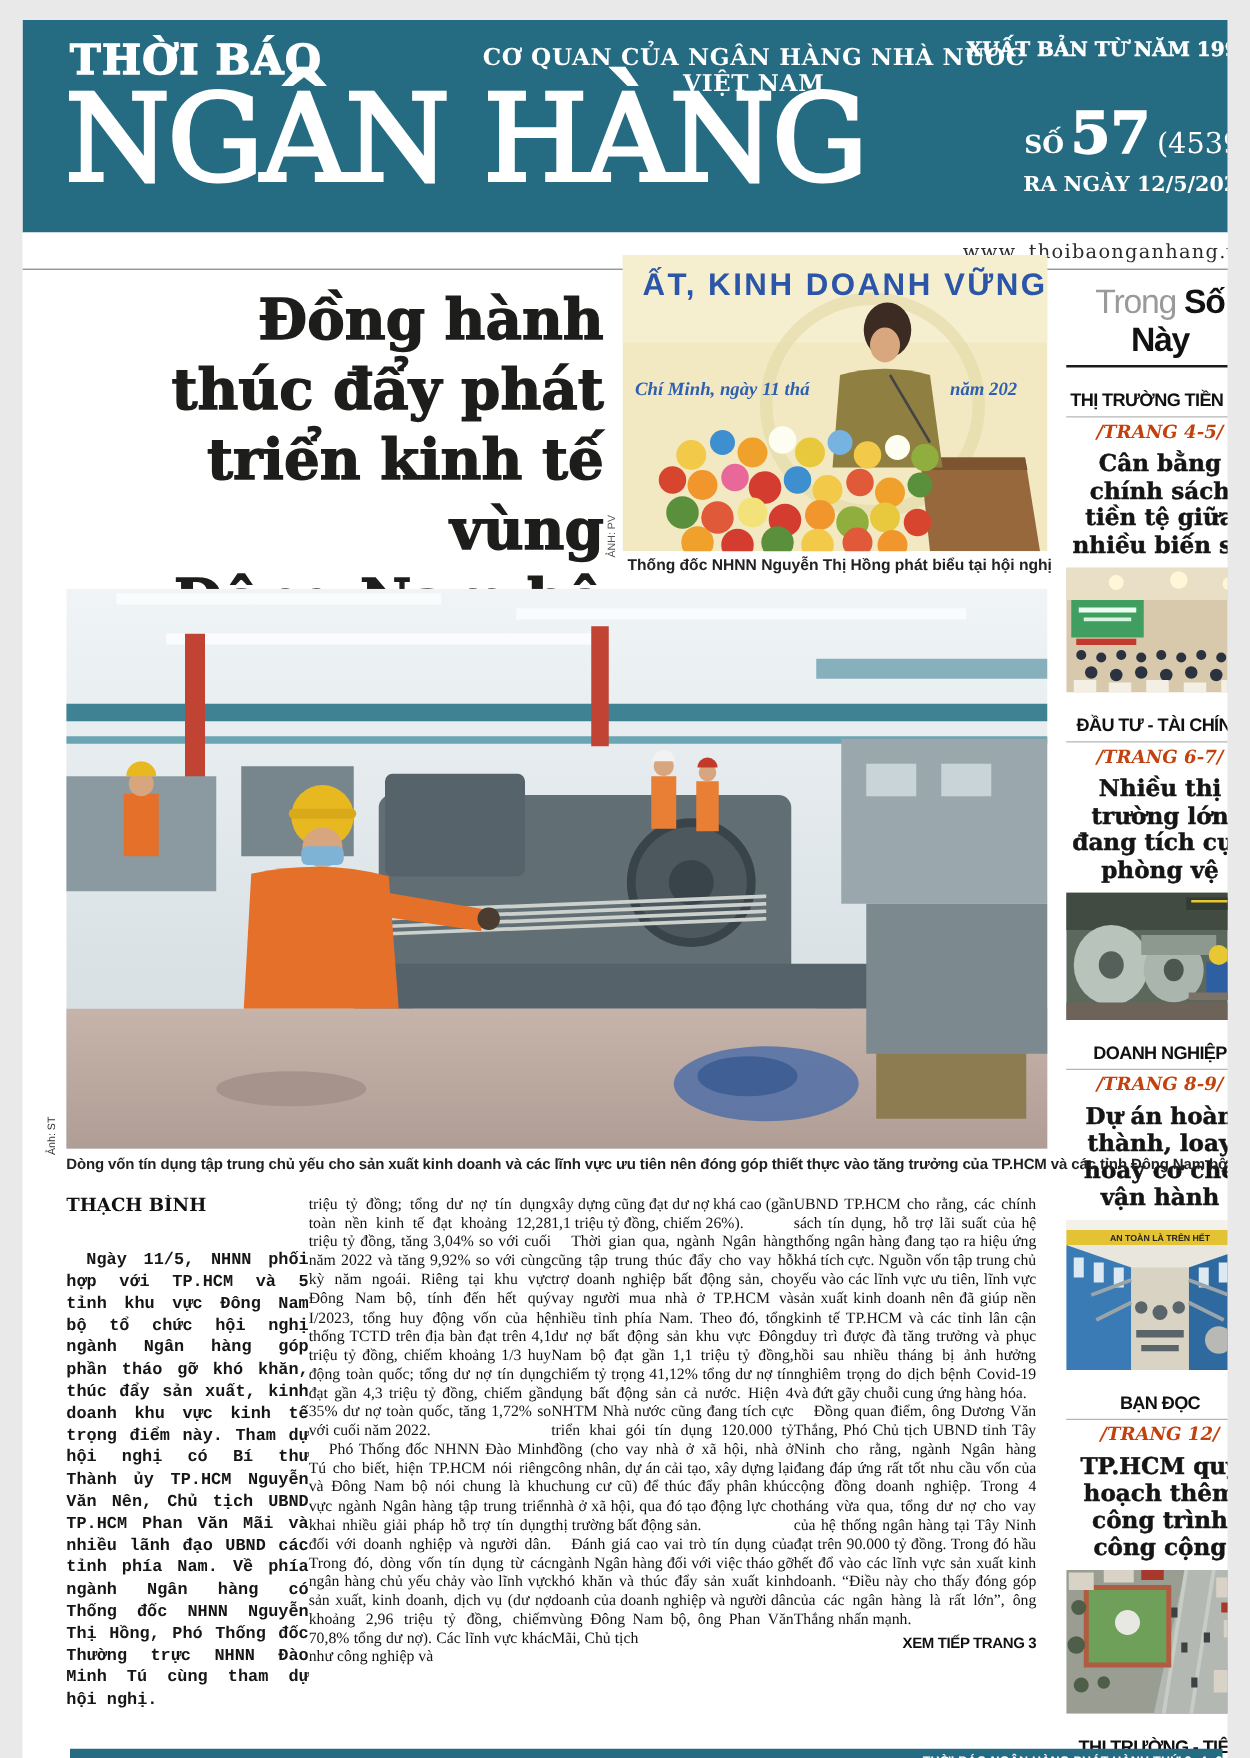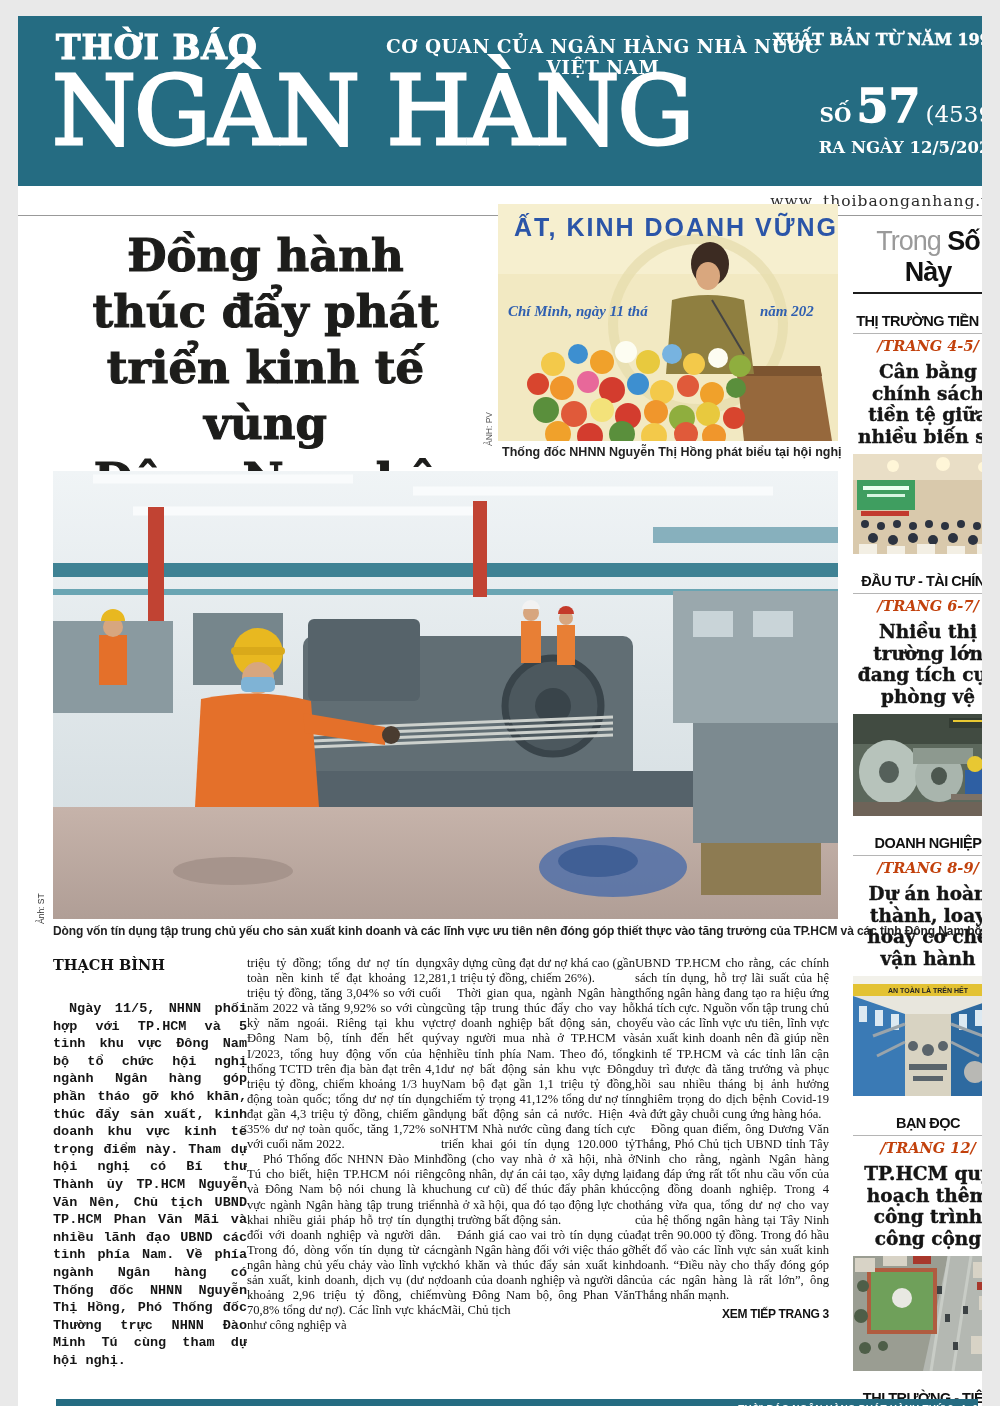--- a/index.html
+++ b/index.html
@@ -87,21 +87,21 @@
       </div>
       <div class="mast-date">RA NGÀY 12/5/2023</div>
     </div>
   </header>
 
   <div class="wwwstrip">
     <span class="www">www. thoibaonganhang.vn</span>
   </div>
   <div class="rule-top"></div>
 
-  <h1 class="headline" style="margin:0;text-align:center;">
+  <h1 class="headline" style="margin:0;">
     <div>Đồng hành</div>
     <div>thúc đẩy phát</div>
     <div>triển kinh tế vùng</div>
     <div>Đông Nam bộ</div>
   </h1>
 
   <div class="lead-photo">
     <svg width="340" height="237" viewBox="0 0 340 237">
       <rect width="340" height="237" fill="#f2e9c2"></rect>
       <rect width="340" height="70" fill="#f6efcf"></rect>

